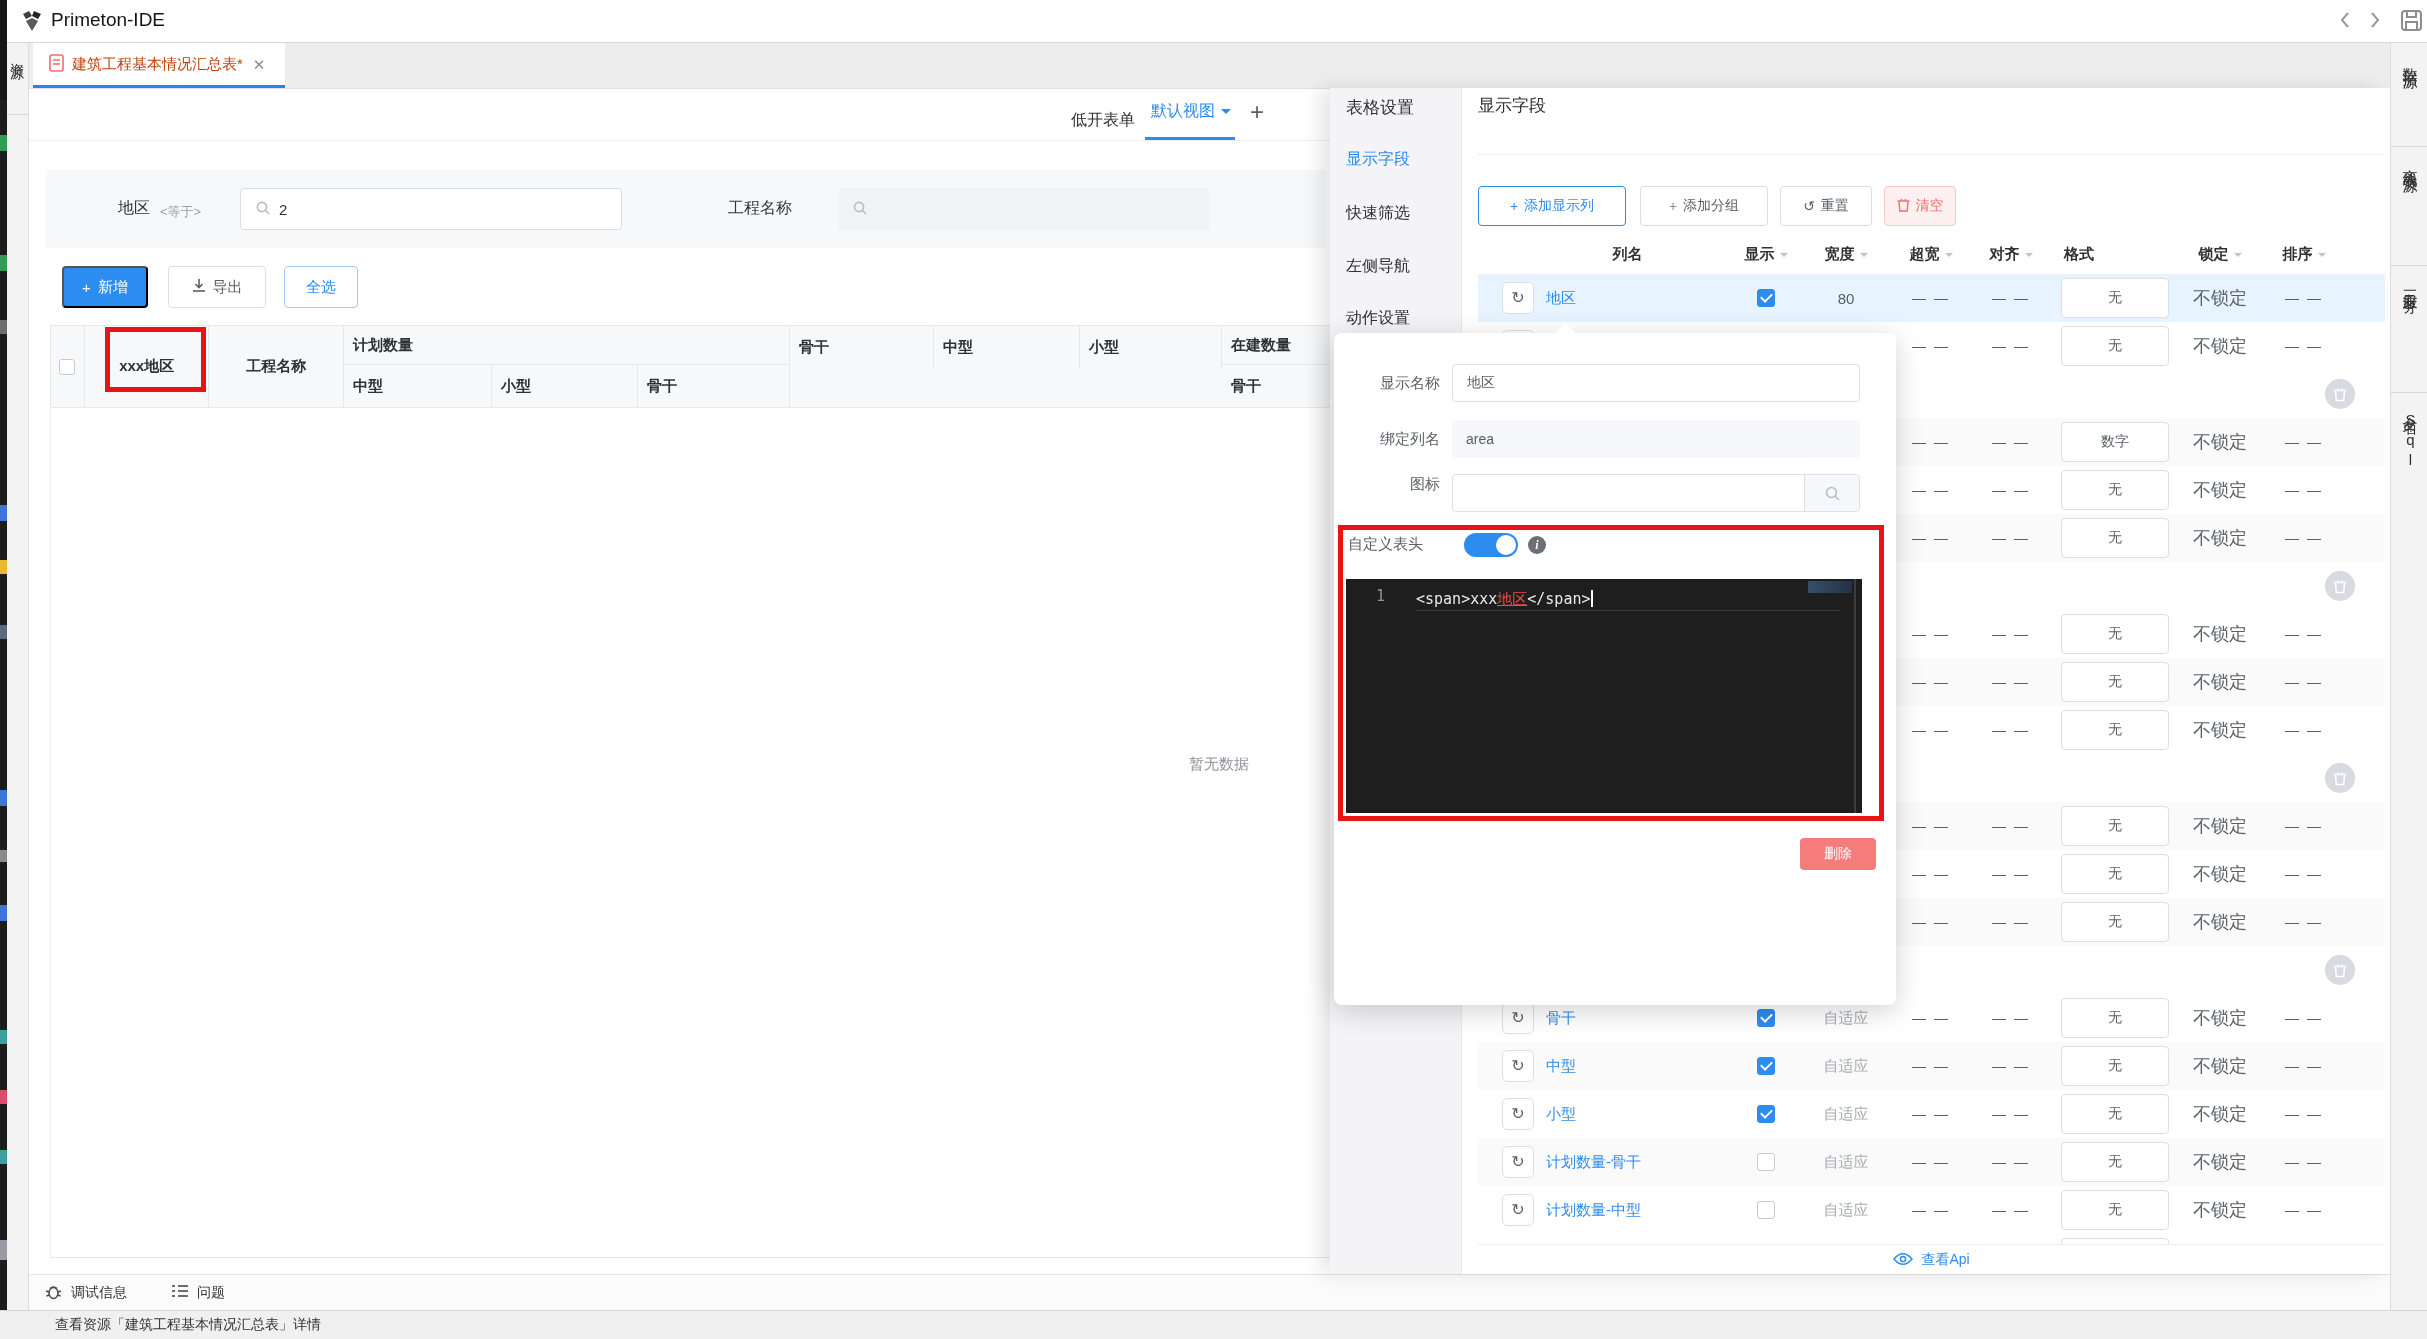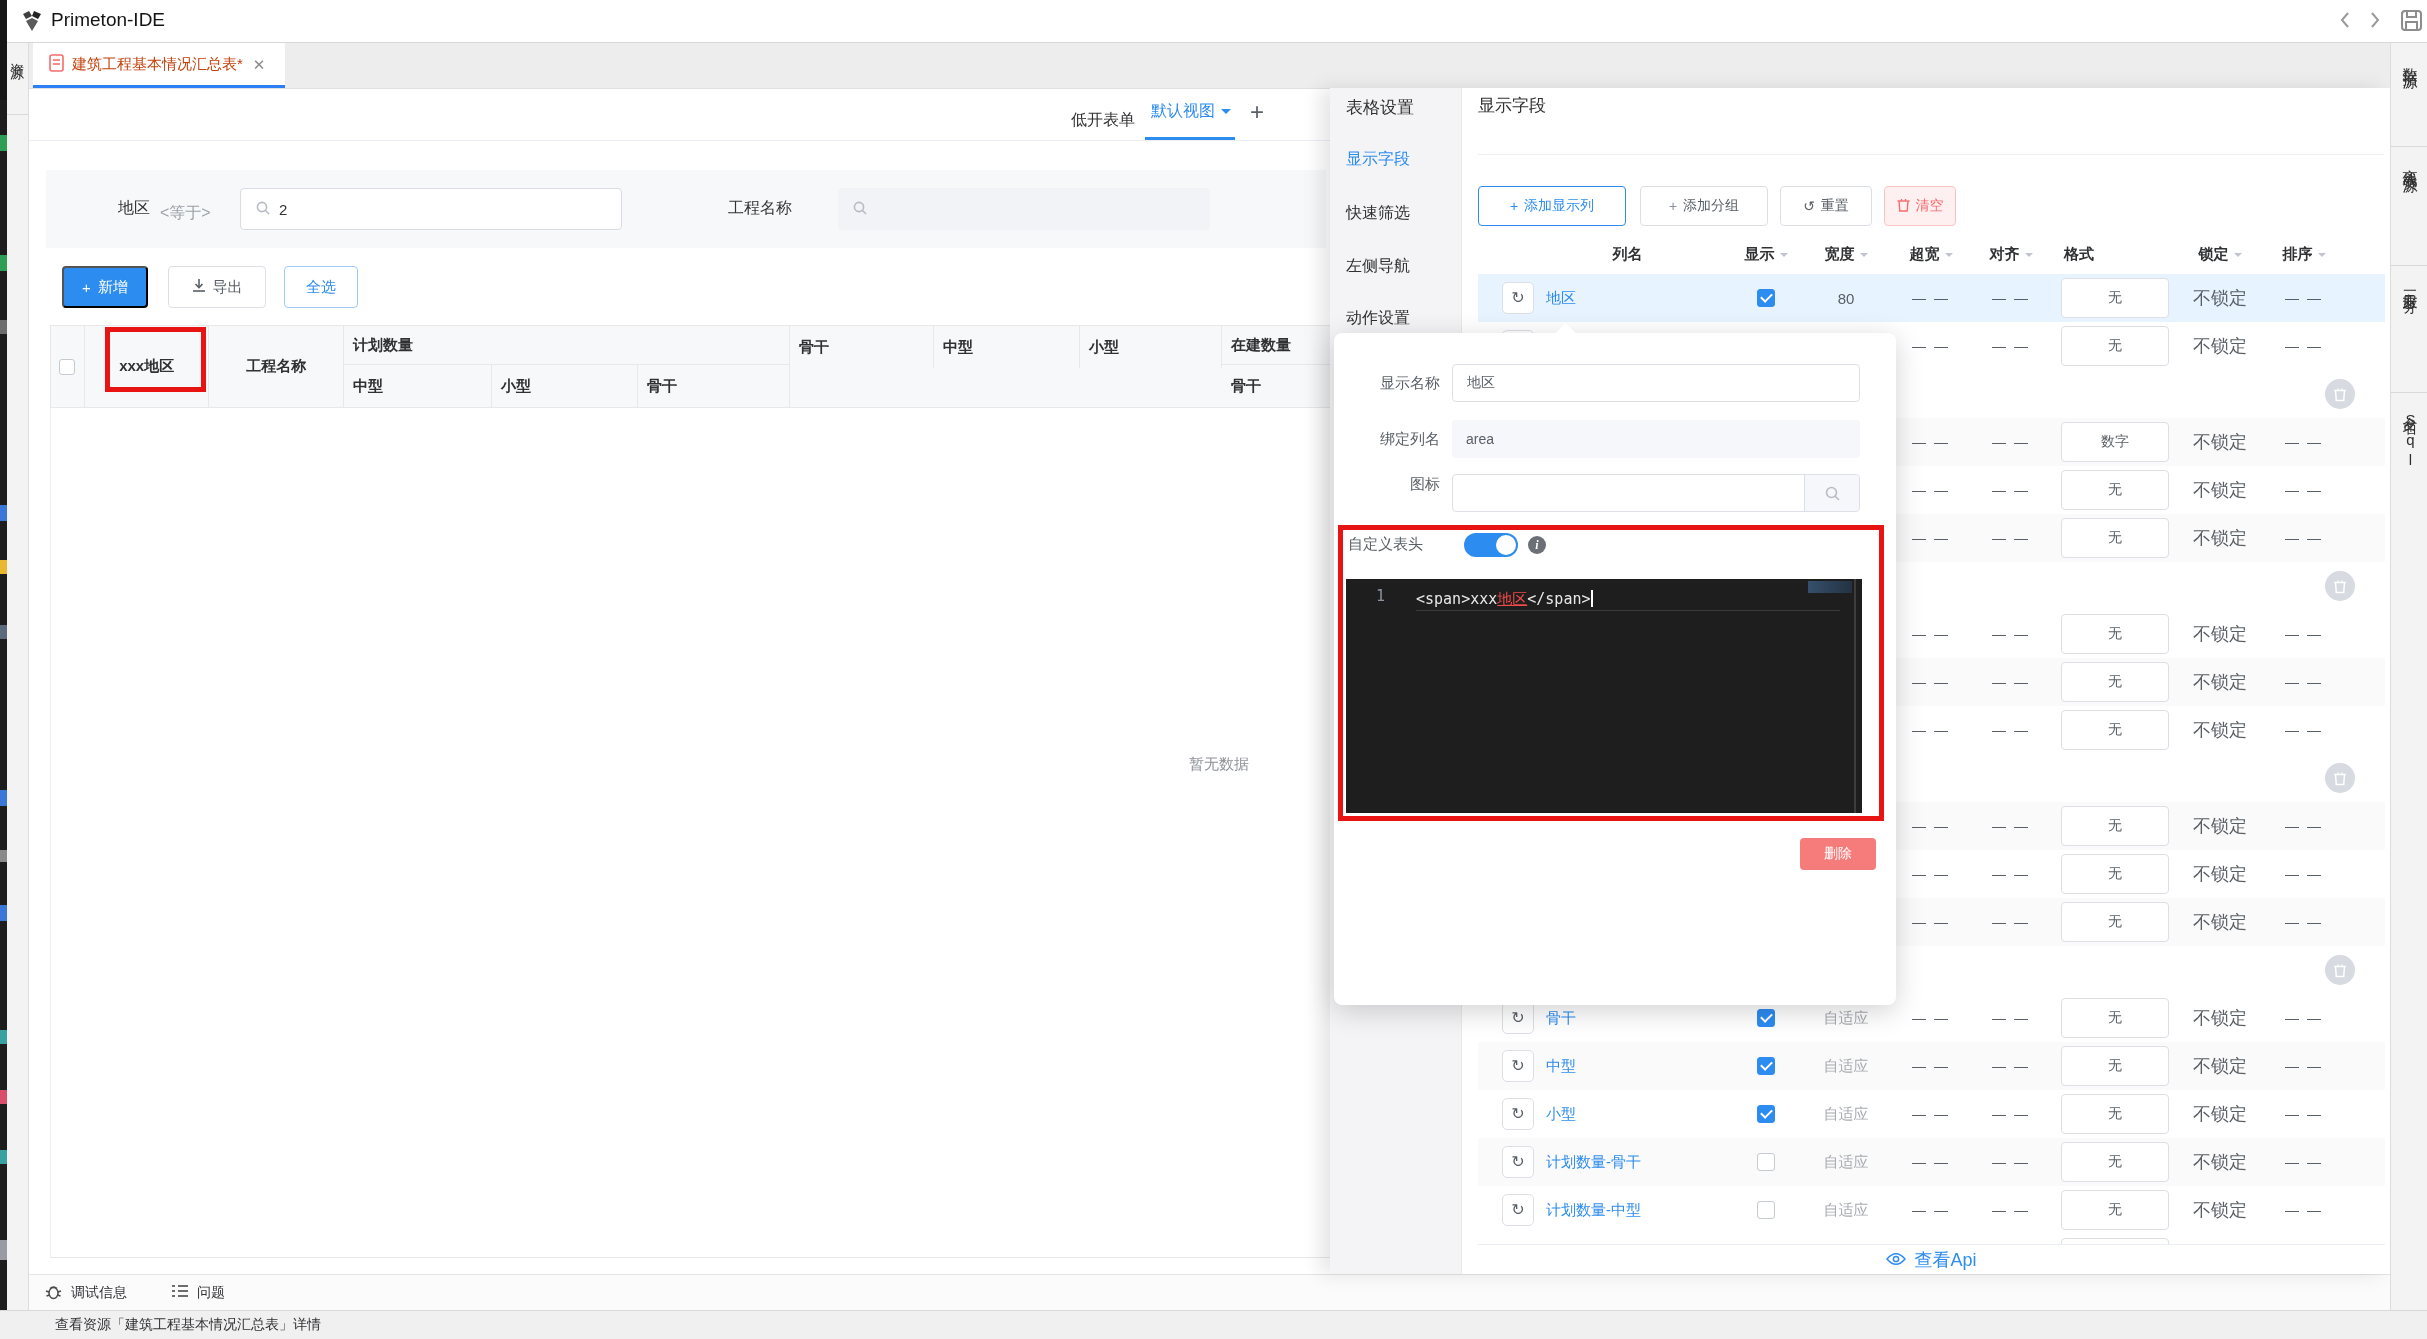--- a/index.html
+++ b/index.html
@@ -32,21 +32,21 @@
   .tab-underline{position:absolute;left:5px;top:43px;width:252px;height:3px;background:#2d7ff7;}
   
   .toolbar-border{left:28px;top:140px;width:1302px;height:0;border-top:1px solid #ebeef5;}
   .tb-item{position:absolute;top:101px;font-size:16px;}
   .view-underline{left:1145px;top:137px;width:90px;height:3px;background:#2d8cf0;position:absolute;}
   .caret-down{display:inline-block;width:0;height:0;border:5px solid transparent;border-top-color:#2d8cf0;margin-left:6px;transform:translateY(3px);}
   .caret-gray{display:inline-block;width:0;height:0;border:4px solid transparent;border-top-color:#c0c4cc;margin-left:5px;transform:translateY(2px);}
   
   .search-sec{left:46px;top:170px;width:1280px;height:78px;background:#f7f8fa;}
   .f-label{position:absolute;font-size:16px;color:#333;}
-  .f-op{position:absolute;font-size:16px;color:#9aa0a6;}
+  .f-op{position:absolute;font-size:13px;color:#9aa0a6;}
   .s-input{position:absolute;height:42px;border-radius:4px;display:flex;align-items:center;box-sizing:border-box;padding-left:14px;gap:8px;font-size:15px;color:#333;}
   .s-input.bordered{background:#fff;border:1px solid #d9dce3;}
   .s-input.flat{background:#f1f3f6;}
   
   .btn{position:absolute;height:42px;border-radius:4px;display:flex;align-items:center;justify-content:center;gap:7px;font-size:15px;box-sizing:border-box;}
   .btn-primary{background:#2d8cf0;color:#fff;}
   .btn-plain{background:#fff;border:1px solid #dcdfe6;color:#595f66;}
   .btn-sel{background:#fff;border:1px solid #9fcbf9;color:#2d8cf0;}
   
   .mtable{left:50px;top:325px;width:1280px;border:1px solid #e8e8e8;border-right:none;box-sizing:border-box;background:#f7f8fa;display:flex;z-index:1;}
@@ -92,21 +92,21 @@
   .c-width.auto{color:#a8abb2;}
   .c-wide{width:82px;font-size:14px;color:#595f66;letter-spacing:2px;}
   .c-align{width:78px;font-size:14px;color:#595f66;letter-spacing:2px;}
   .c-format{width:130px;}
   .c-lock{width:80px;font-size:18px;color:#595f66;}
   .c-sort{width:88px;font-size:14px;color:#595f66;letter-spacing:2px;}
   .h-name{width:252px;display:flex;padding-left:47px;box-sizing:border-box;}
   .ic-btn{width:32px;height:32px;border:1px solid #dcdfe6;border-radius:5px;background:#fff;color:#595f66;font-size:16px;line-height:30px;text-align:center;padding:0;}
   .fmt-box{width:106px;height:38px;border:1px solid #dcdfe6;border-radius:4px;background:#fff;display:flex;align-items:center;justify-content:center;font-size:14px;color:#595f66;}
   .trash-btn{position:absolute;right:30px;width:30px;height:30px;border-radius:50%;background:#d7dae0;display:flex;align-items:center;justify-content:center;}
-  .api-row{position:absolute;left:148px;top:1156px;width:907px;height:30px;border-top:1px solid #ebeef5;display:flex;align-items:center;justify-content:center;gap:8px;color:#2d8cf0;font-size:18px;}
+  .api-row{position:absolute;left:148px;top:1156px;width:907px;height:30px;border-top:1px solid #ebeef5;display:flex;align-items:center;justify-content:center;gap:8px;color:#2d8cf0;font-size:14px;}
   
   .popup{left:1334px;top:333px;width:562px;height:672px;background:#fff;border-radius:8px;box-shadow:0 6px 28px rgba(0,0,0,.18);z-index:30;}
   .popup-caret{position:absolute;left:224px;top:-7px;width:15px;height:15px;background:#fff;transform:rotate(45deg);}
   .p-label{position:absolute;left:6px;width:100px;text-align:right;font-size:15px;color:#595f66;}
   .p-input{position:absolute;left:118px;width:408px;height:38px;border-radius:4px;box-sizing:border-box;display:flex;align-items:center;padding-left:14px;font-size:14px;color:#595f66;}
   .p-bordered{border:1px solid #dcdfe6;background:#fff;}
   .p-flat{background:#f5f7fa;}
   .p-suffix{position:absolute;right:0;top:0;width:54px;height:100%;border-left:1px solid #dcdfe6;background:#f5f7fa;border-radius:0 4px 4px 0;display:flex;align-items:center;justify-content:center;}
   .toggle{position:absolute;left:130px;top:200px;width:54px;height:24px;border-radius:13px;background:#2d8cf0;}
   .toggle .knob{position:absolute;right:2px;top:2px;width:20px;height:20px;border-radius:50%;background:#fff;}

